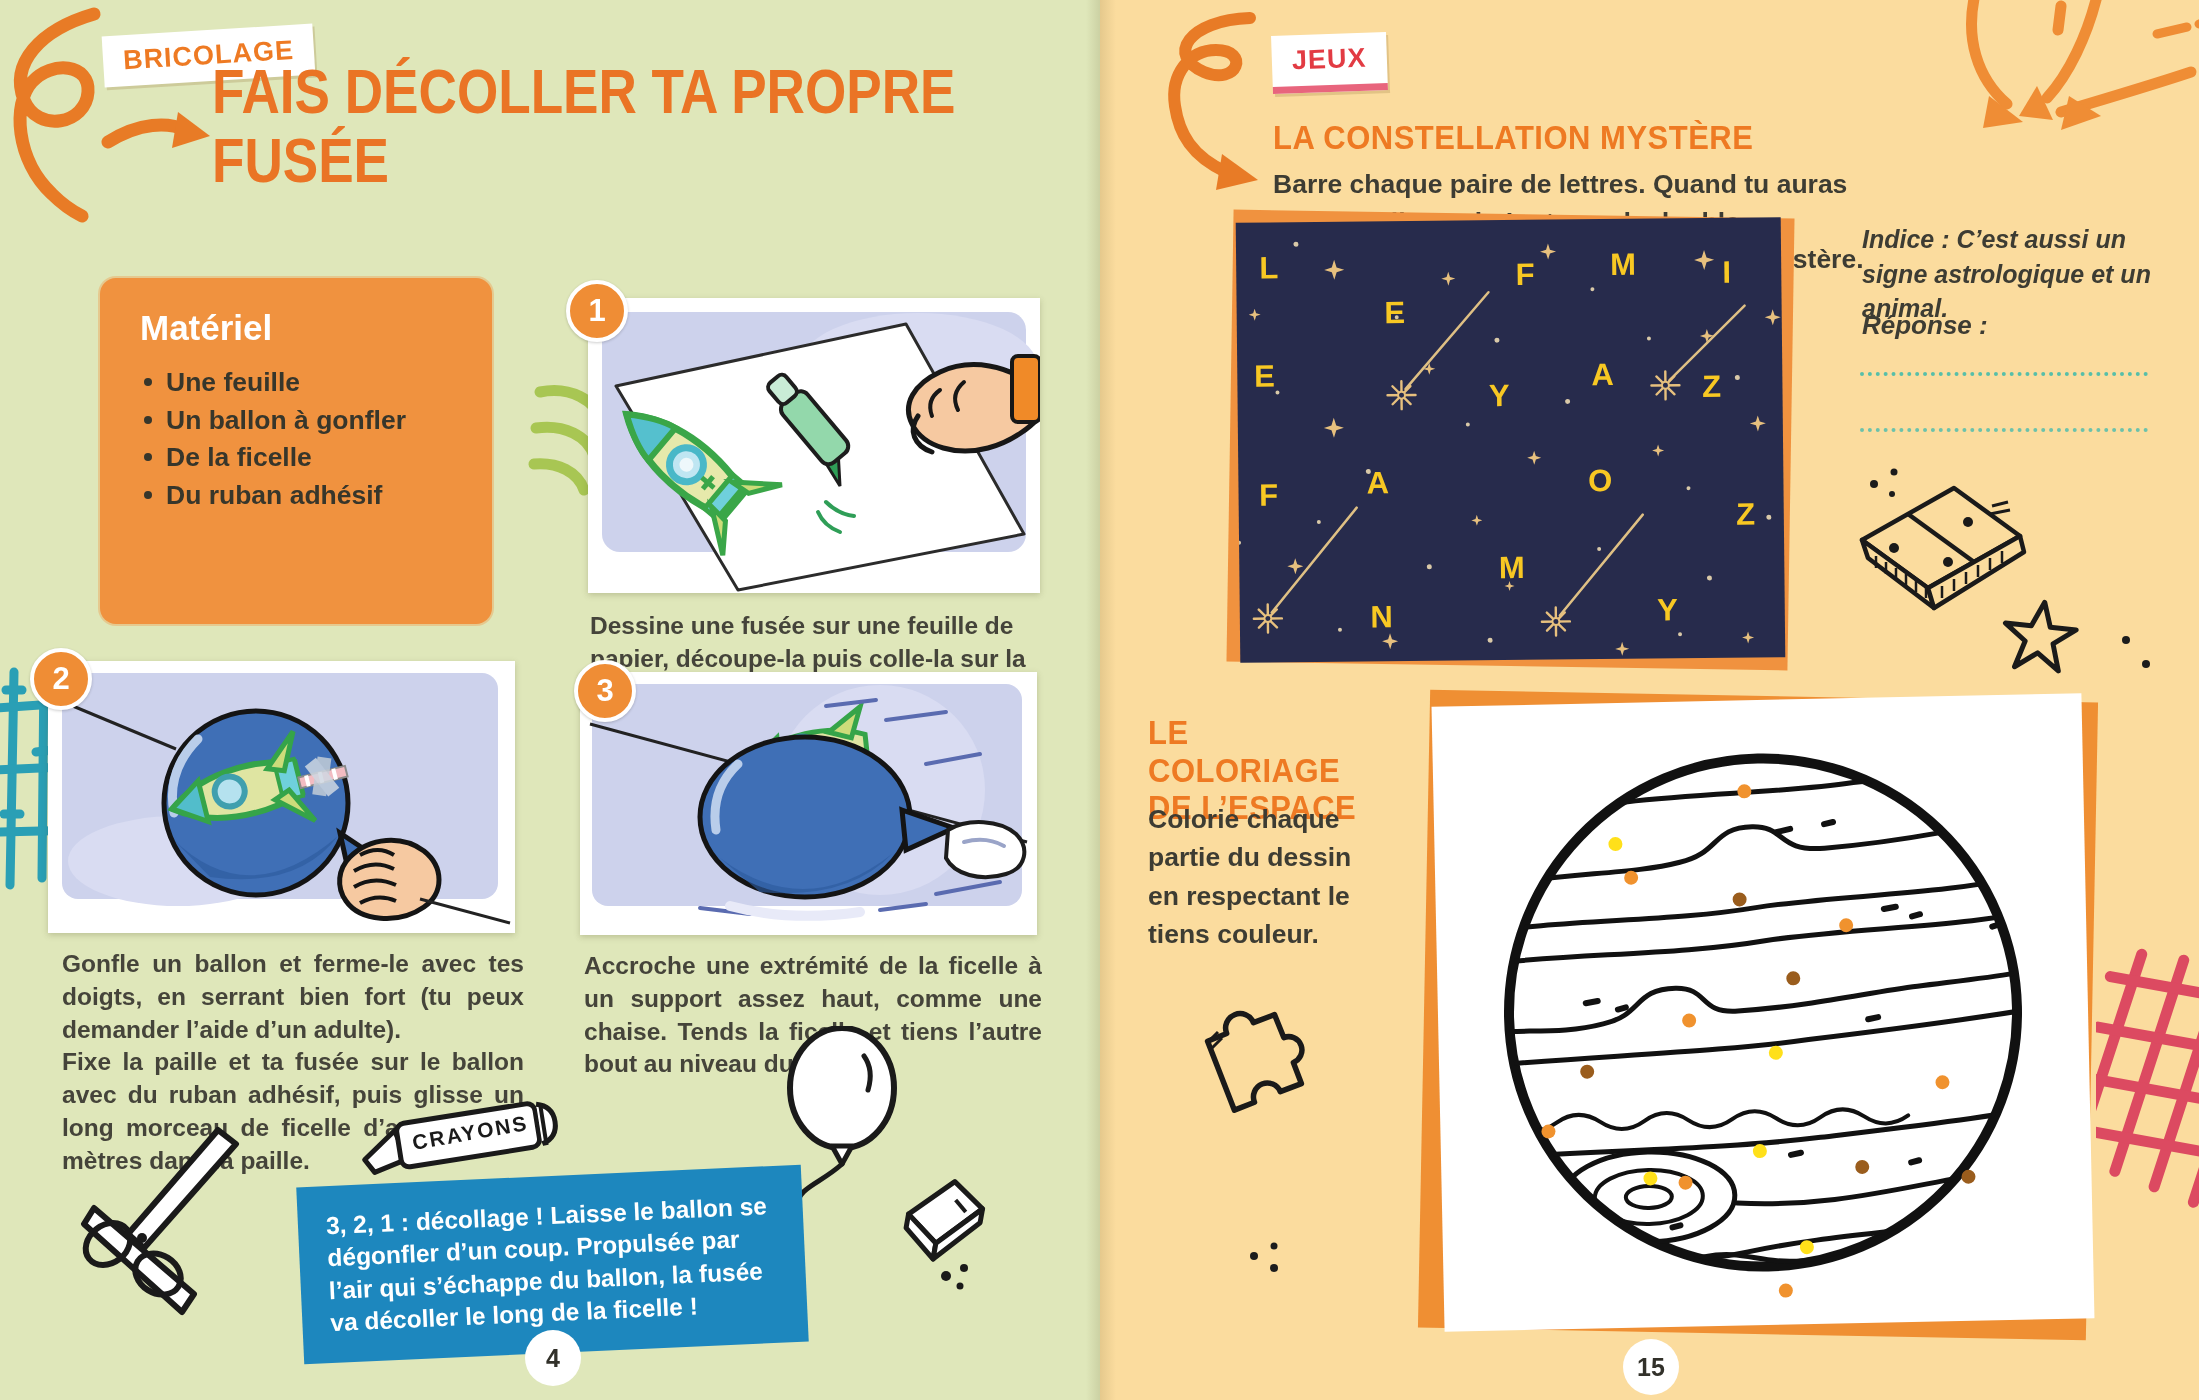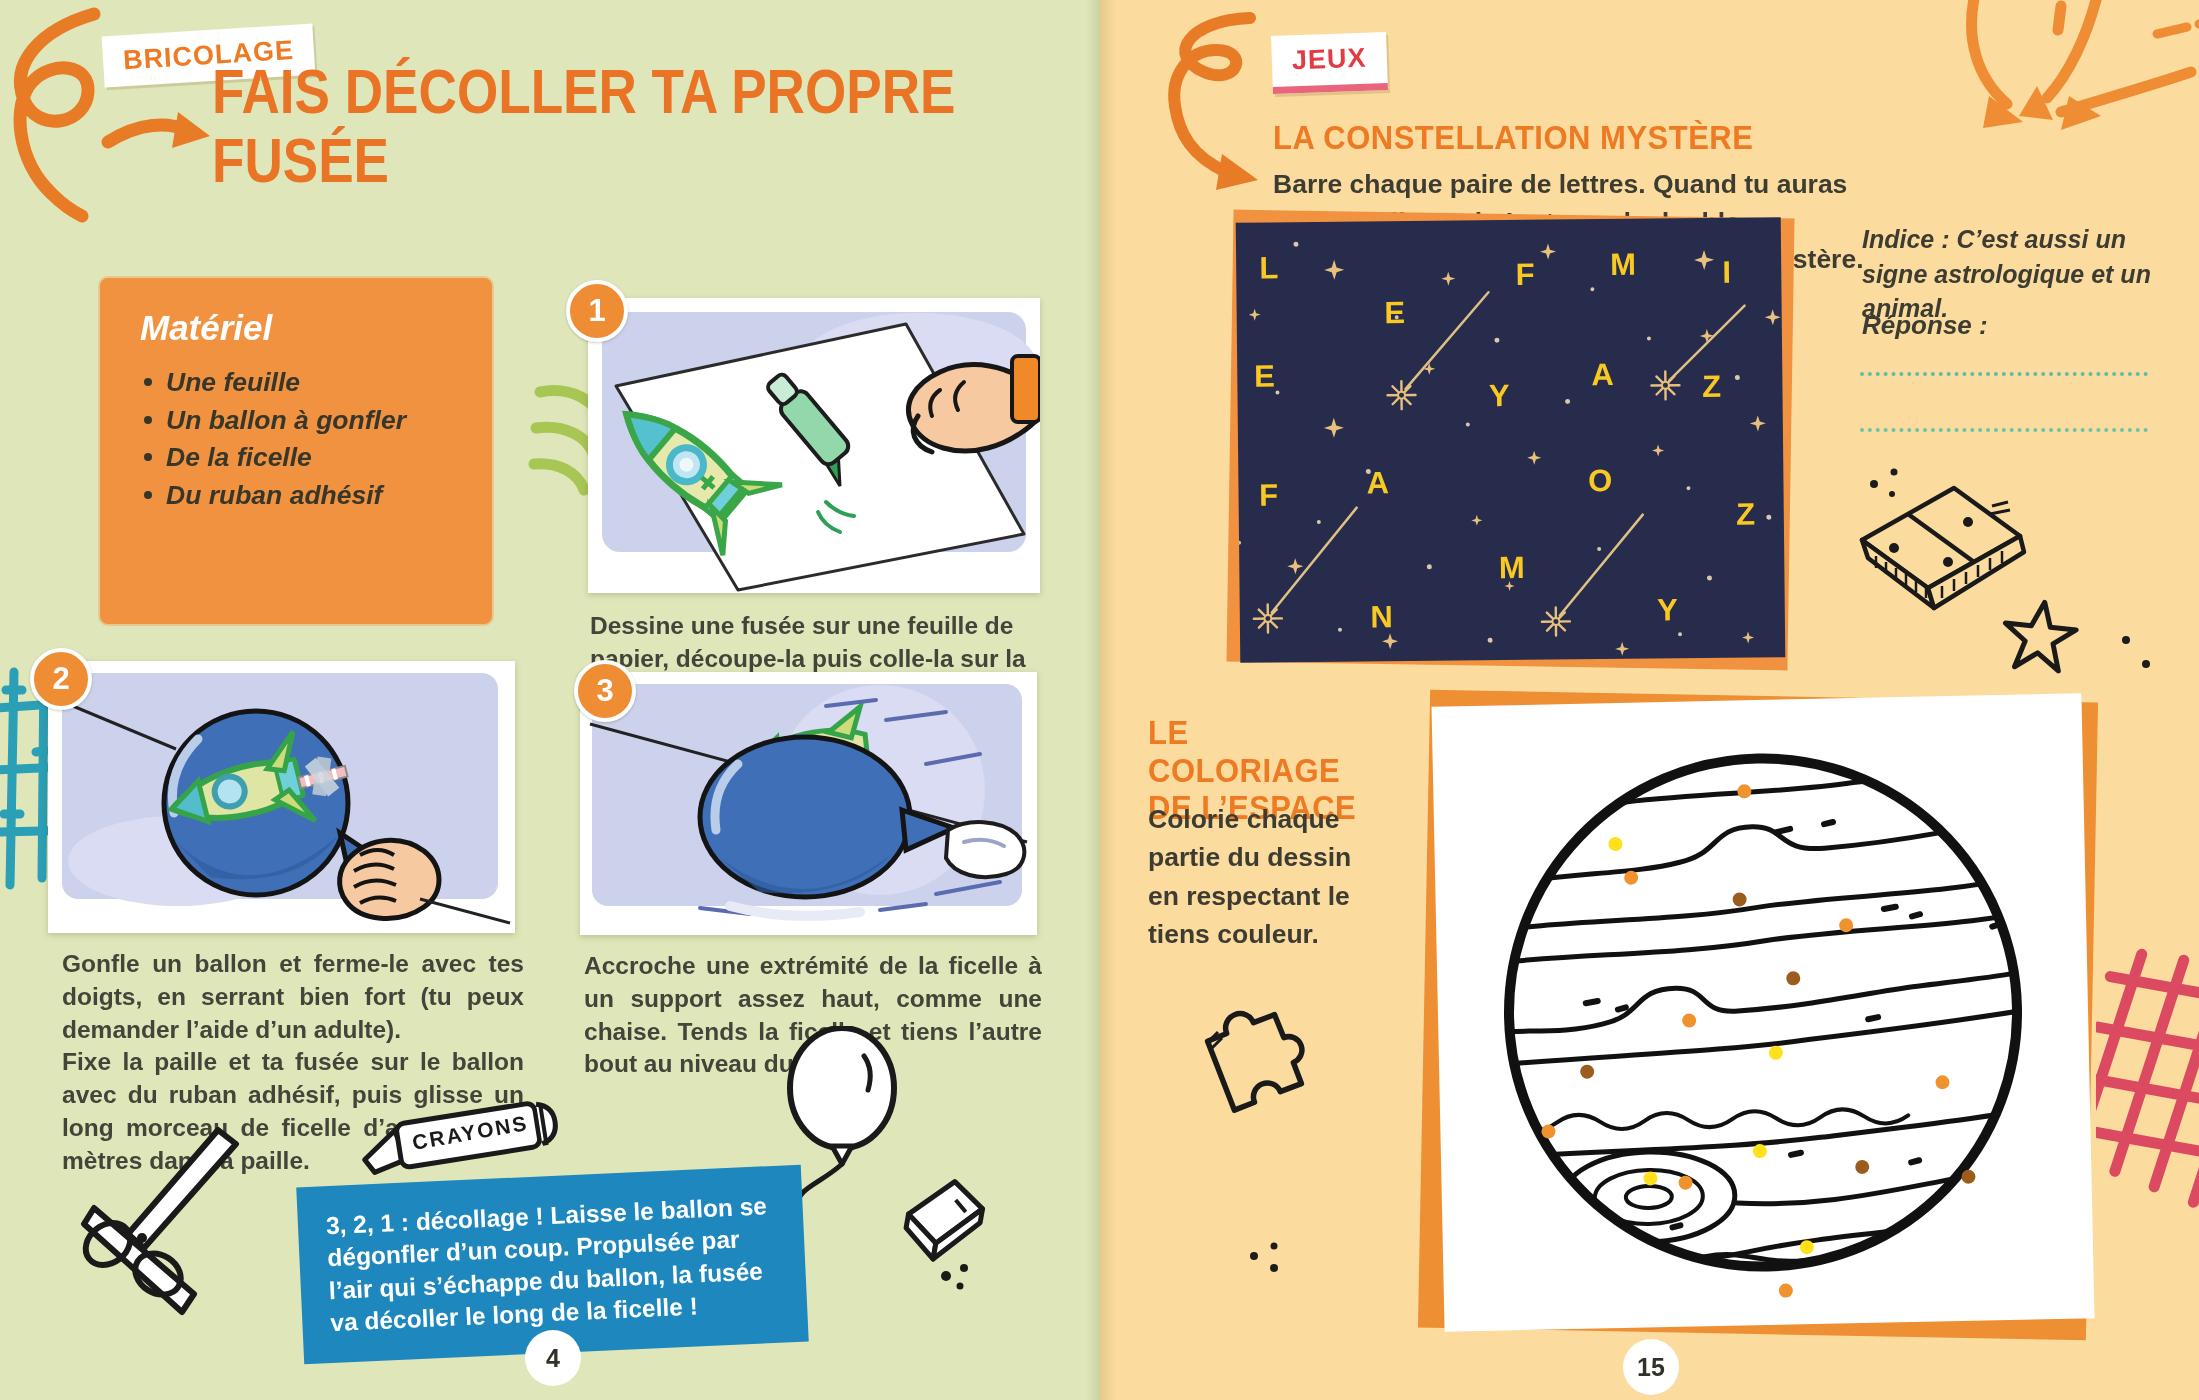--- a/index.html
+++ b/index.html
@@ -8,22 +8,22 @@
   #stage{position:relative;width:2199px;height:1400px;background:#dfe7ba;}
   #page-right-bg{left:1100px;top:0;width:1099px;height:1400px;background:#fbdc9e;}
   #gutter{left:1086px;top:0;width:30px;height:1400px;background:linear-gradient(to right,rgba(90,80,30,0),rgba(90,80,30,.14) 45%,rgba(90,80,30,0));}
 
   
   .tag-label{background:#fff;color:#ee7a23;font-weight:800;font-size:27px;letter-spacing:1px;
     padding:10px 20px;box-shadow:2px 3px 0 rgba(150,120,60,.25);}
   #bricolage-label{left:103px;top:30px;transform:rotate(-3.5deg);}
   #page-title{left:212px;top:58px;width:840px;color:#ea7425;font-weight:800;font-size:59px;line-height:1.08;
     letter-spacing:0;white-space:pre-line;transform:scaleX(.9) scaleY(1.08);transform-origin:left top;}
-  #materials-box{left:100px;top:278px;width:392px;height:346px;background:#f0923f;border-radius:8px;
-    box-shadow:0 0 0 2px rgba(240,146,63,.35);padding:30px 0 0 40px;box-sizing:border-box;font-style:italic;}
+  #materials-box{left:100px;top:278px;width:392px;height:346px;background:#f0923f;border-radius:16px;
+    box-shadow:0 0 0 2px rgba(240,146,63,.35);padding:30px 0 0 40px;box-sizing:border-box;}
   #materials-title{color:#fff;font-weight:800;font-size:35px;margin:0 0 16px 0;}
   #materials-list{list-style:none;margin:0;padding:0;}
   #materials-list li{position:relative;color:#37362b;font-size:26.5px;font-weight:600;line-height:1.42;padding-left:26px;}
   #materials-list li::before{content:"";position:absolute;left:4px;top:14px;width:8px;height:8px;border-radius:50%;background:#37362b;}
 
   .step-frame{background:#fff;box-shadow:0 2px 6px rgba(80,80,40,.25);}
   .step-badge{width:54px;height:54px;border-radius:50%;background:#ef8d35;border:4px solid #fff;
     color:#fff;font-weight:800;font-size:31px;display:flex;align-items:center;justify-content:center;
     box-shadow:0 1px 3px rgba(0,0,0,.2);z-index:5;}
   .step-caption{color:#45443a;font-size:24.5px;line-height:1.34;font-weight:600;white-space:pre-line;}

